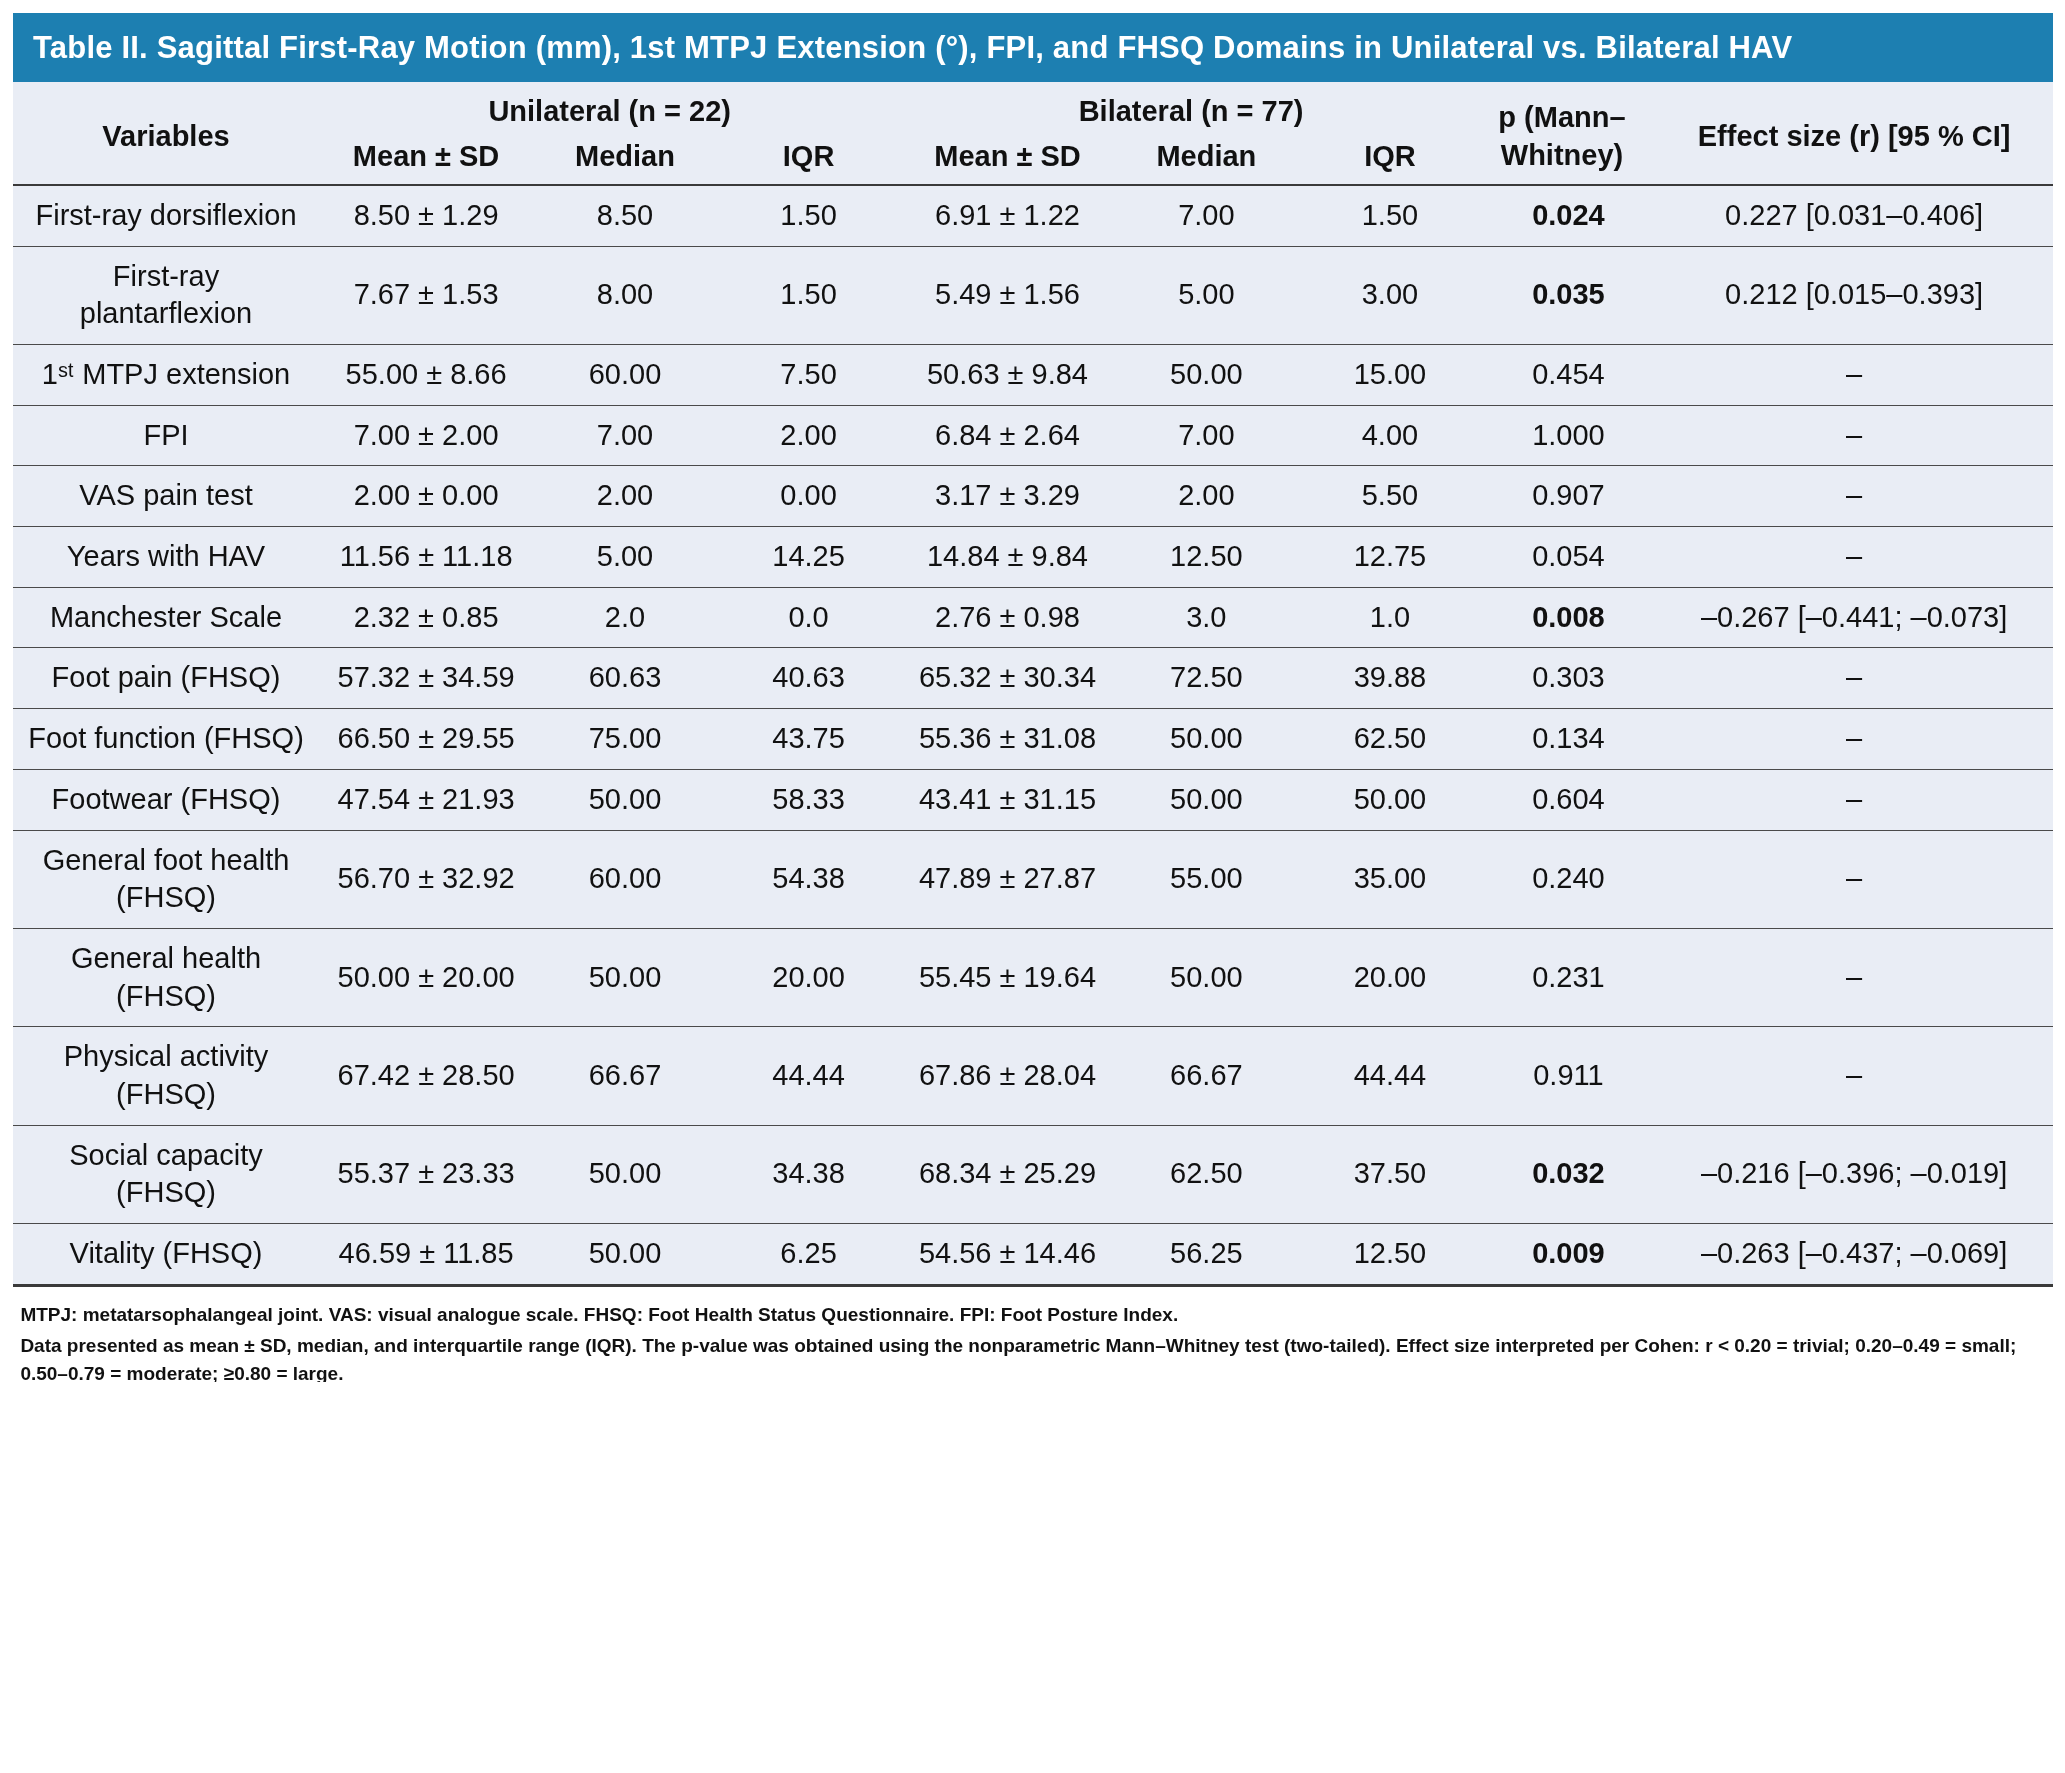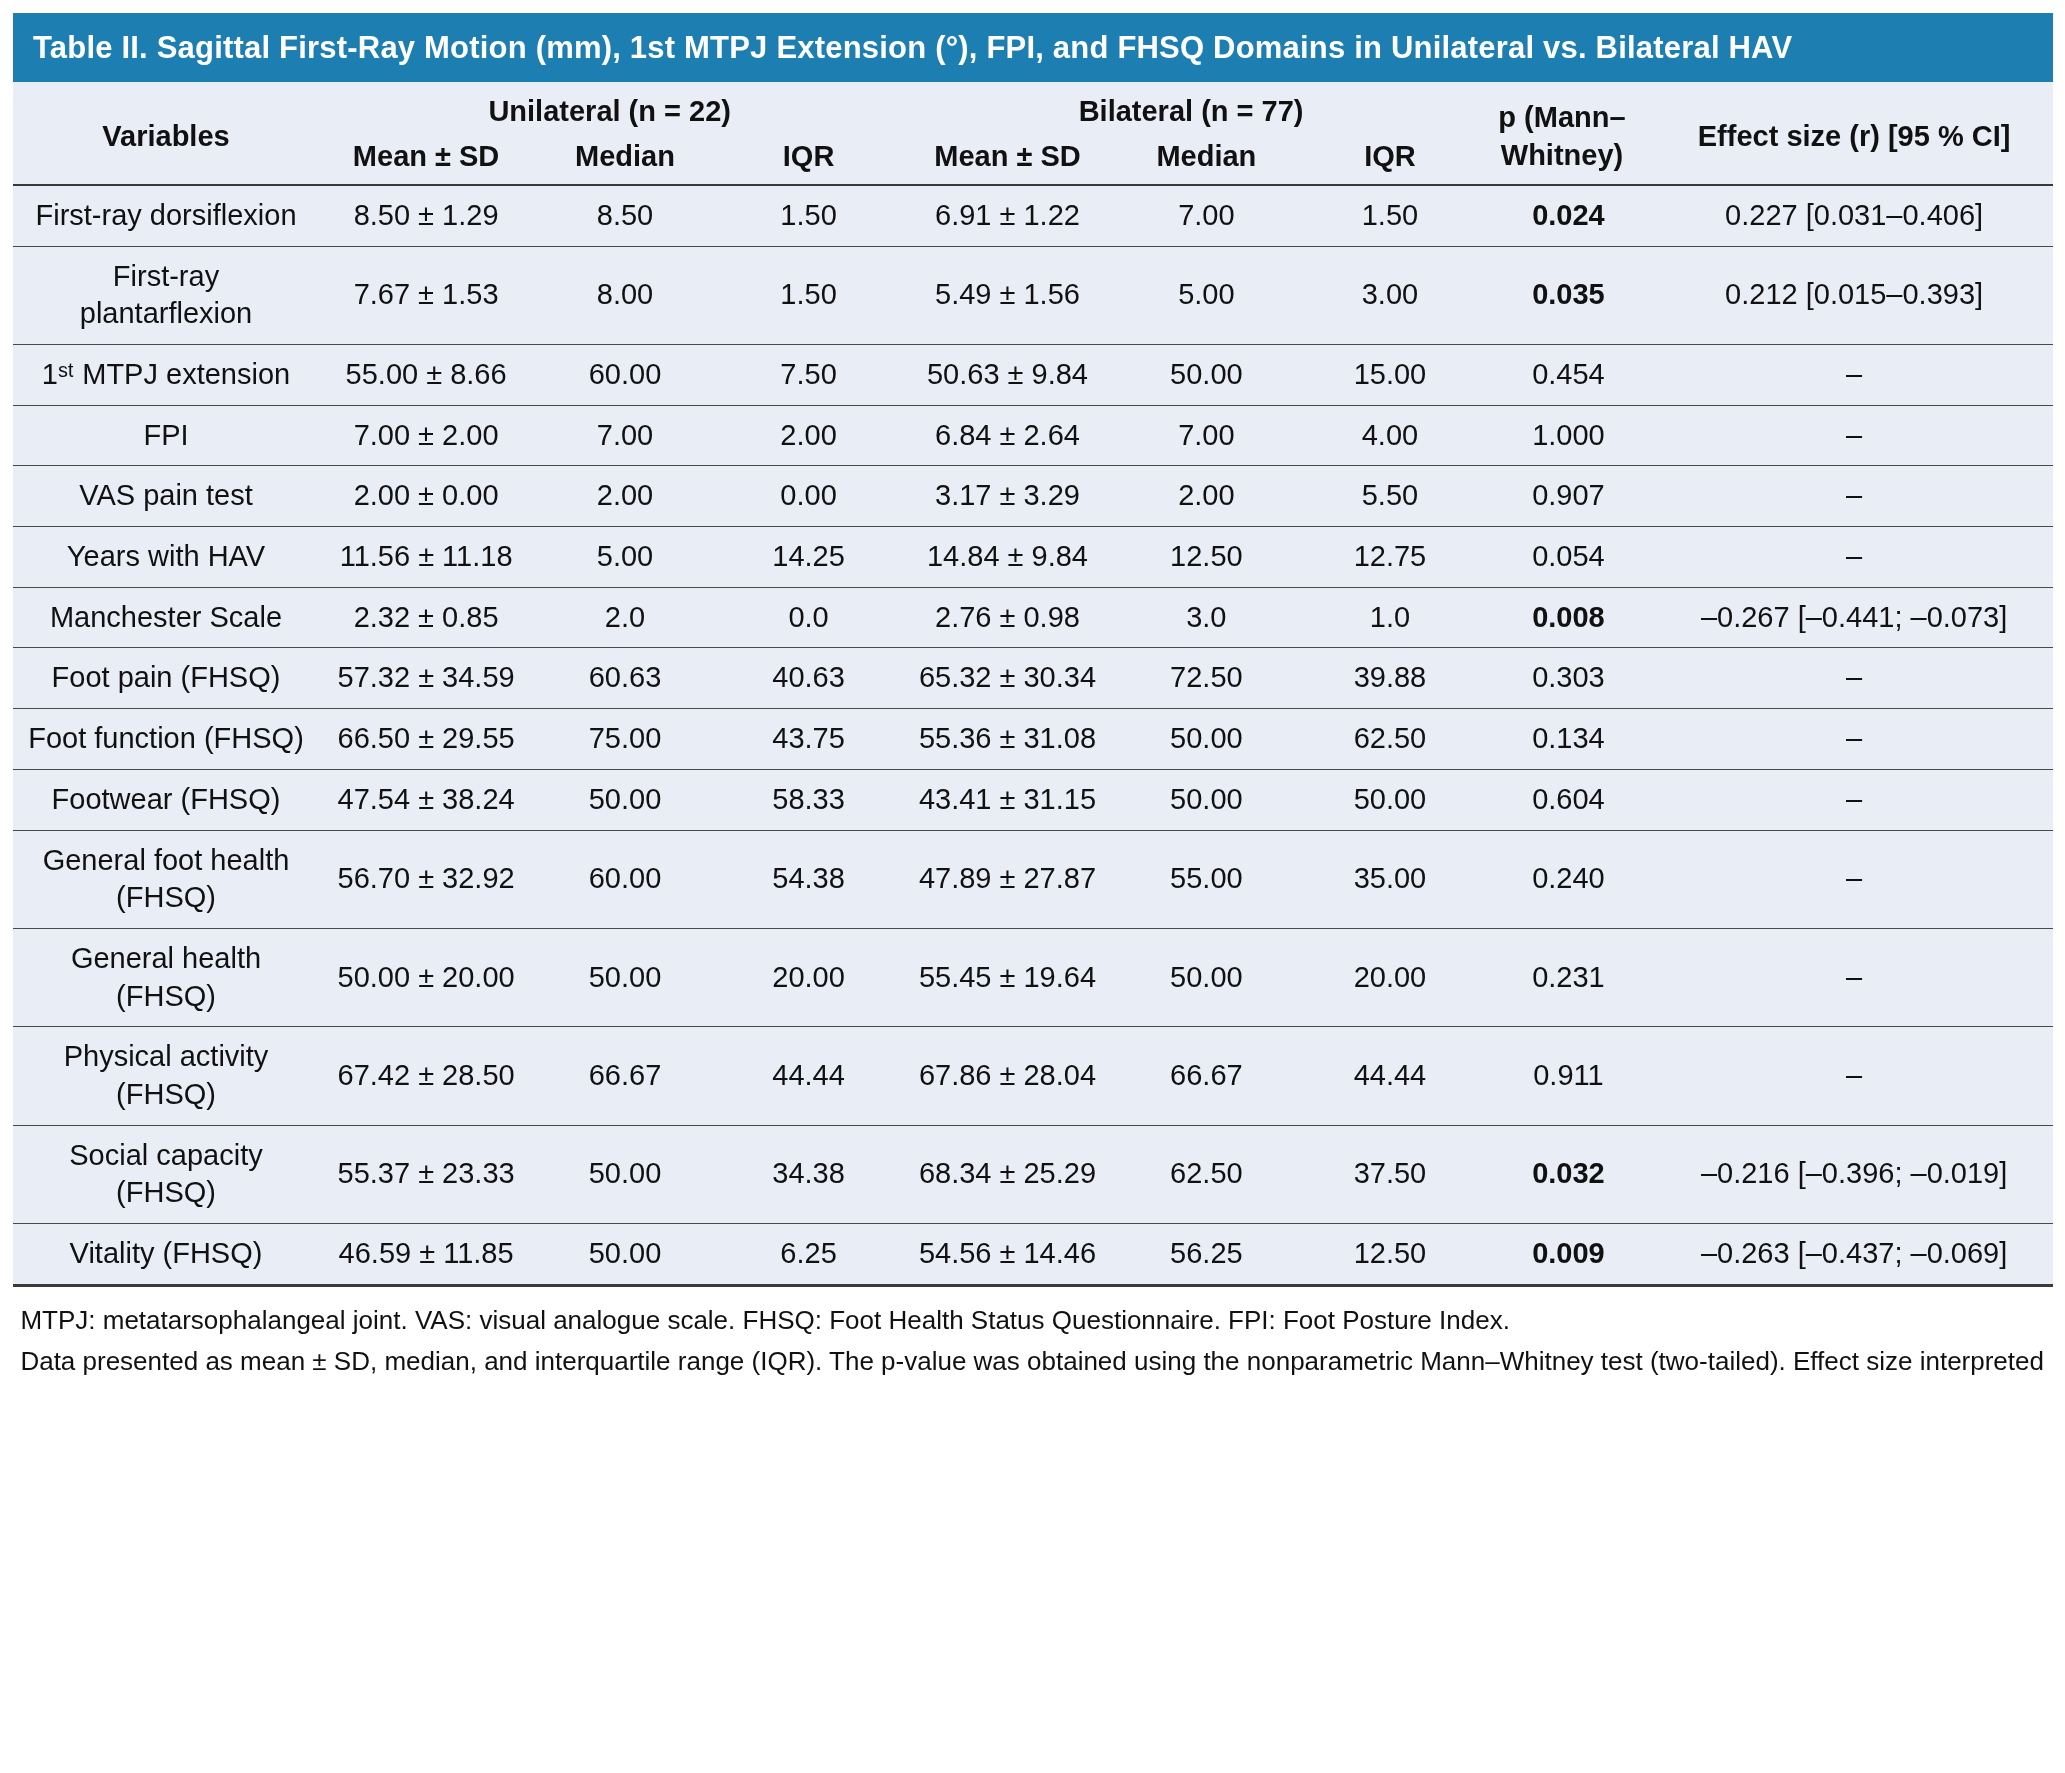--- a/index.html
+++ b/index.html
@@ -74,24 +74,25 @@
   }
   tbody td.bold {
     font-weight: bold;
   }
   .footnotes {
     padding: 14.8px 7.4px 0 7.4px;
     background: #ffffff;
   }
   .footnotes p {
     margin: 0 0 1.8px 0;
-    font-size: 26px;
+    font-size: 19px;
     line-height: 1.5;
     color: #111;
     text-align: left;
+    font-weight: bold;
   }
 </style>
 </head>
 <body>
 
 <div class="page">
   <div class="figure">
 
     <div class="title-bar">Table II. Sagittal First-Ray Motion (mm), 1st MTPJ Extension (°), FPI, and FHSQ Domains in Unilateral vs. Bilateral HAV</div>
 
@@ -219,21 +220,21 @@
             <td>75.00</td>
             <td>43.75</td>
             <td>55.36 ± 31.08</td>
             <td>50.00</td>
             <td>62.50</td>
             <td>0.134</td>
             <td>–</td>
           </tr>
           <tr>
             <td class="var-cell">Footwear (FHSQ)</td>
-            <td>47.54 ± 38.24</td>
+            <td>47.54 ± 21.93</td>
             <td>50.00</td>
             <td>58.33</td>
             <td>43.41 ± 31.15</td>
             <td>50.00</td>
             <td>50.00</td>
             <td>0.604</td>
             <td>–</td>
           </tr>
           <tr>
             <td class="var-cell">General foot health (FHSQ)</td>

